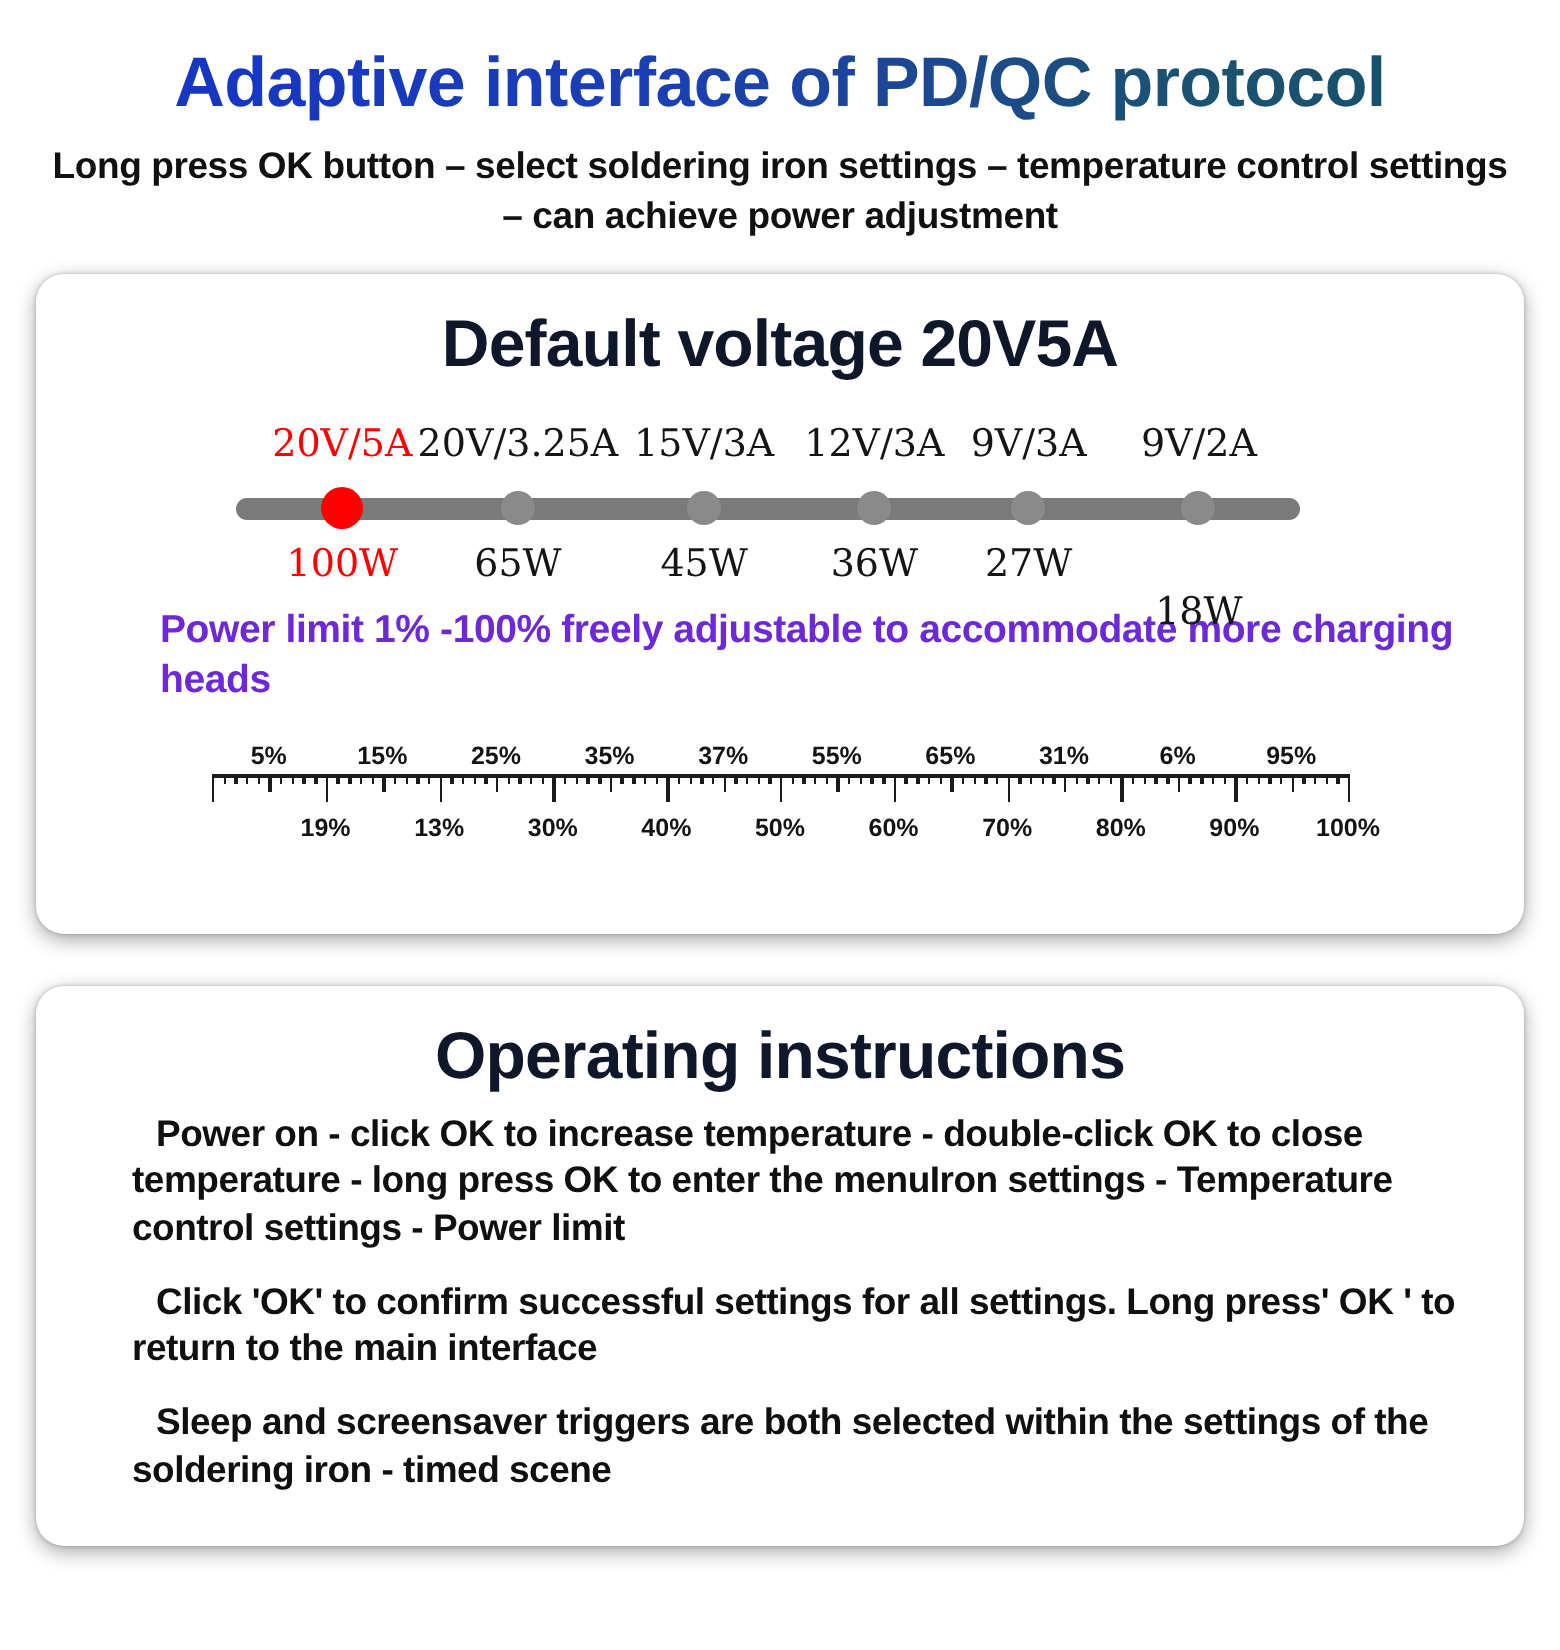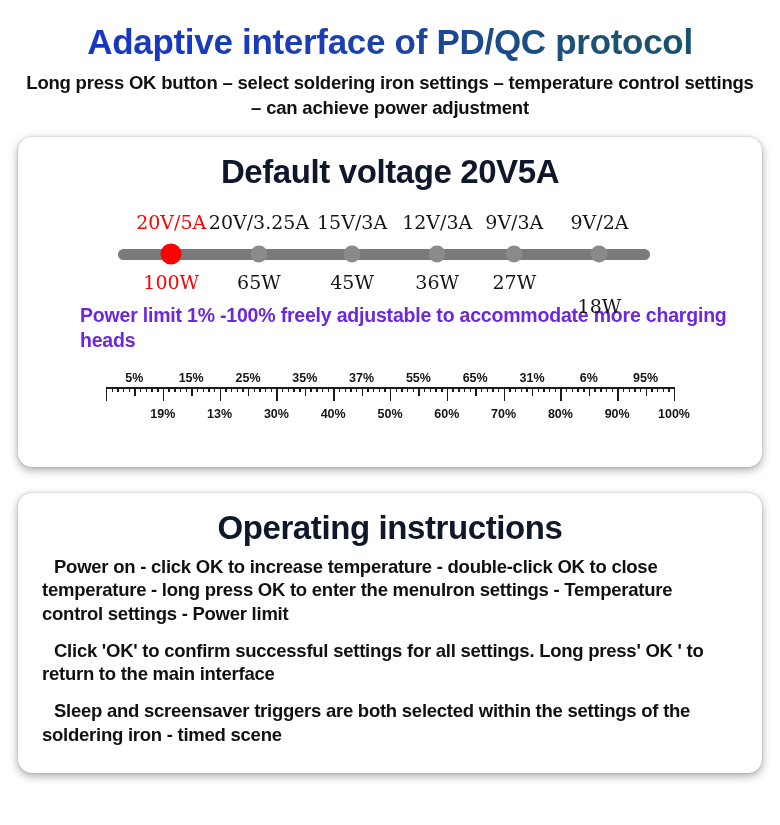--- a/index.html
+++ b/index.html
@@ -157,21 +157,21 @@
     font-size: 12.5px;
     font-weight: 700;
     color: #141414;
     white-space: nowrap;
   }
   .ruler-label.top    { top: -16px; }
   .ruler-label.bottom { top: 20px; }
 
   
   .instructions {
-    padding: 8px 26px 0 24px;
+    padding: 8px 26px 0 48px;
   }
   .instr-para {
     margin: 0 0 13px 0;
     font-size: 18.5px;
     font-weight: 700;
     color: #101010;
     line-height: 1.28;
     letter-spacing: -0.25px;
     text-indent: 12px;
   }

